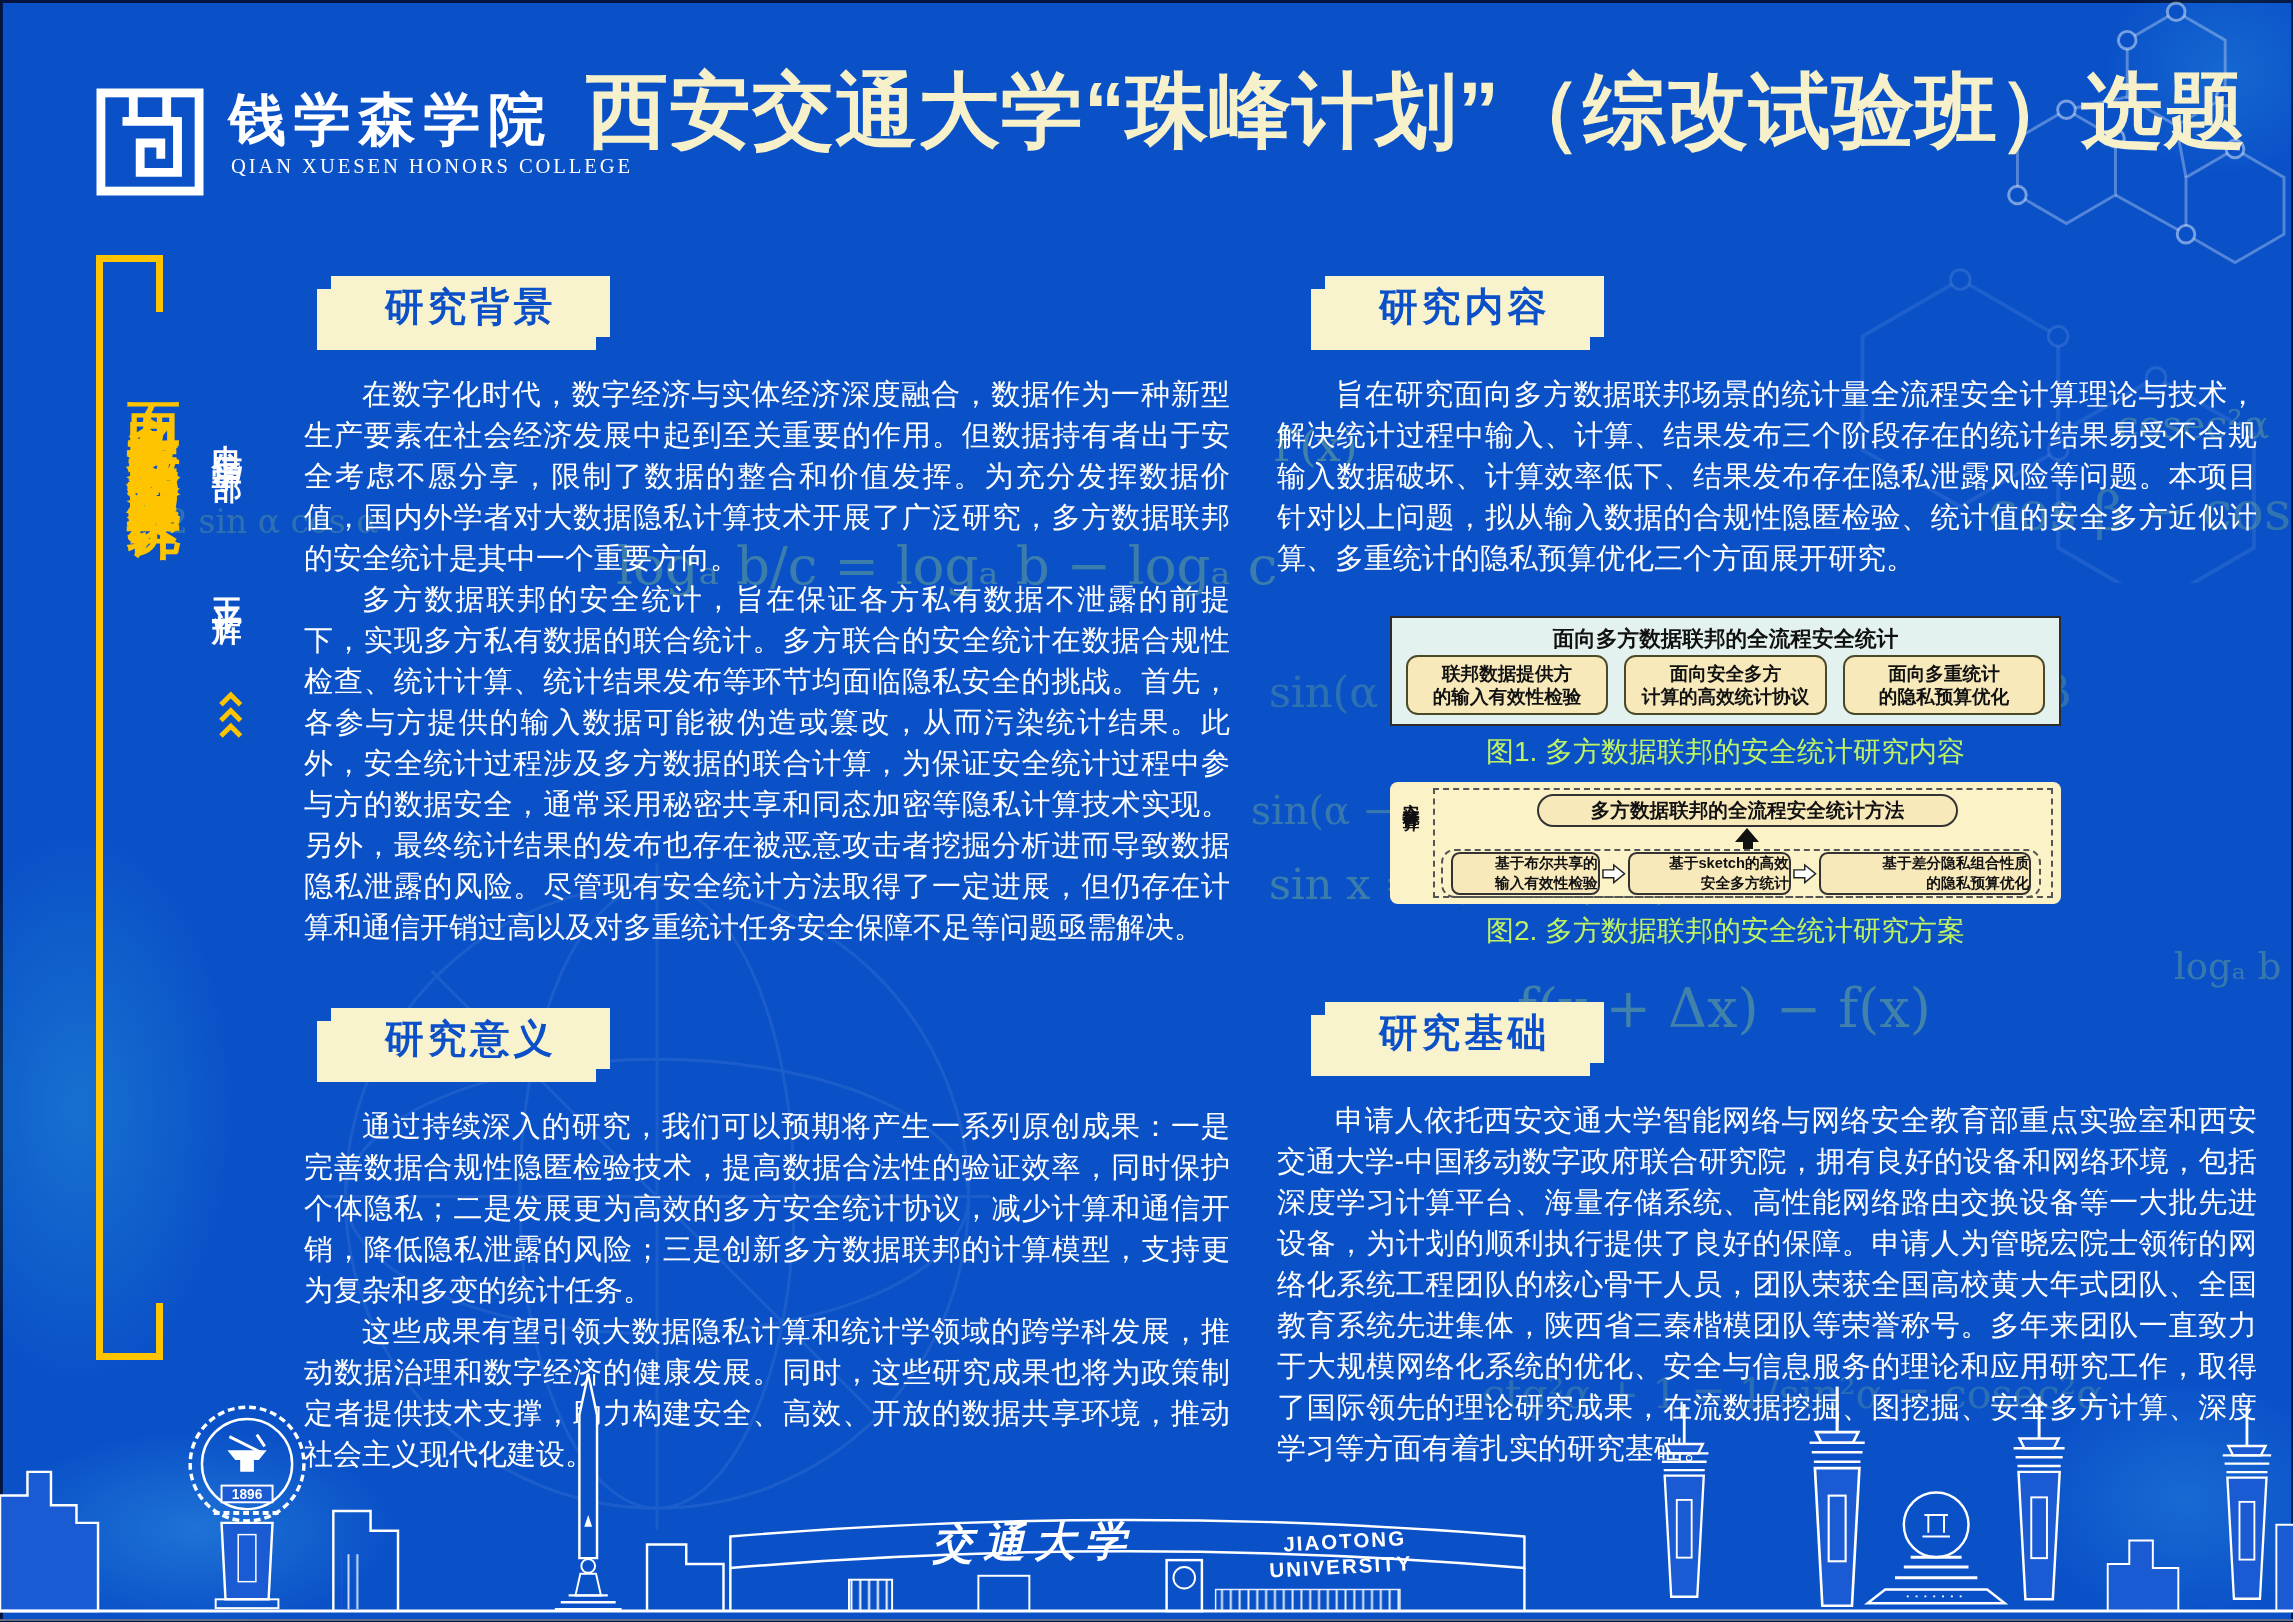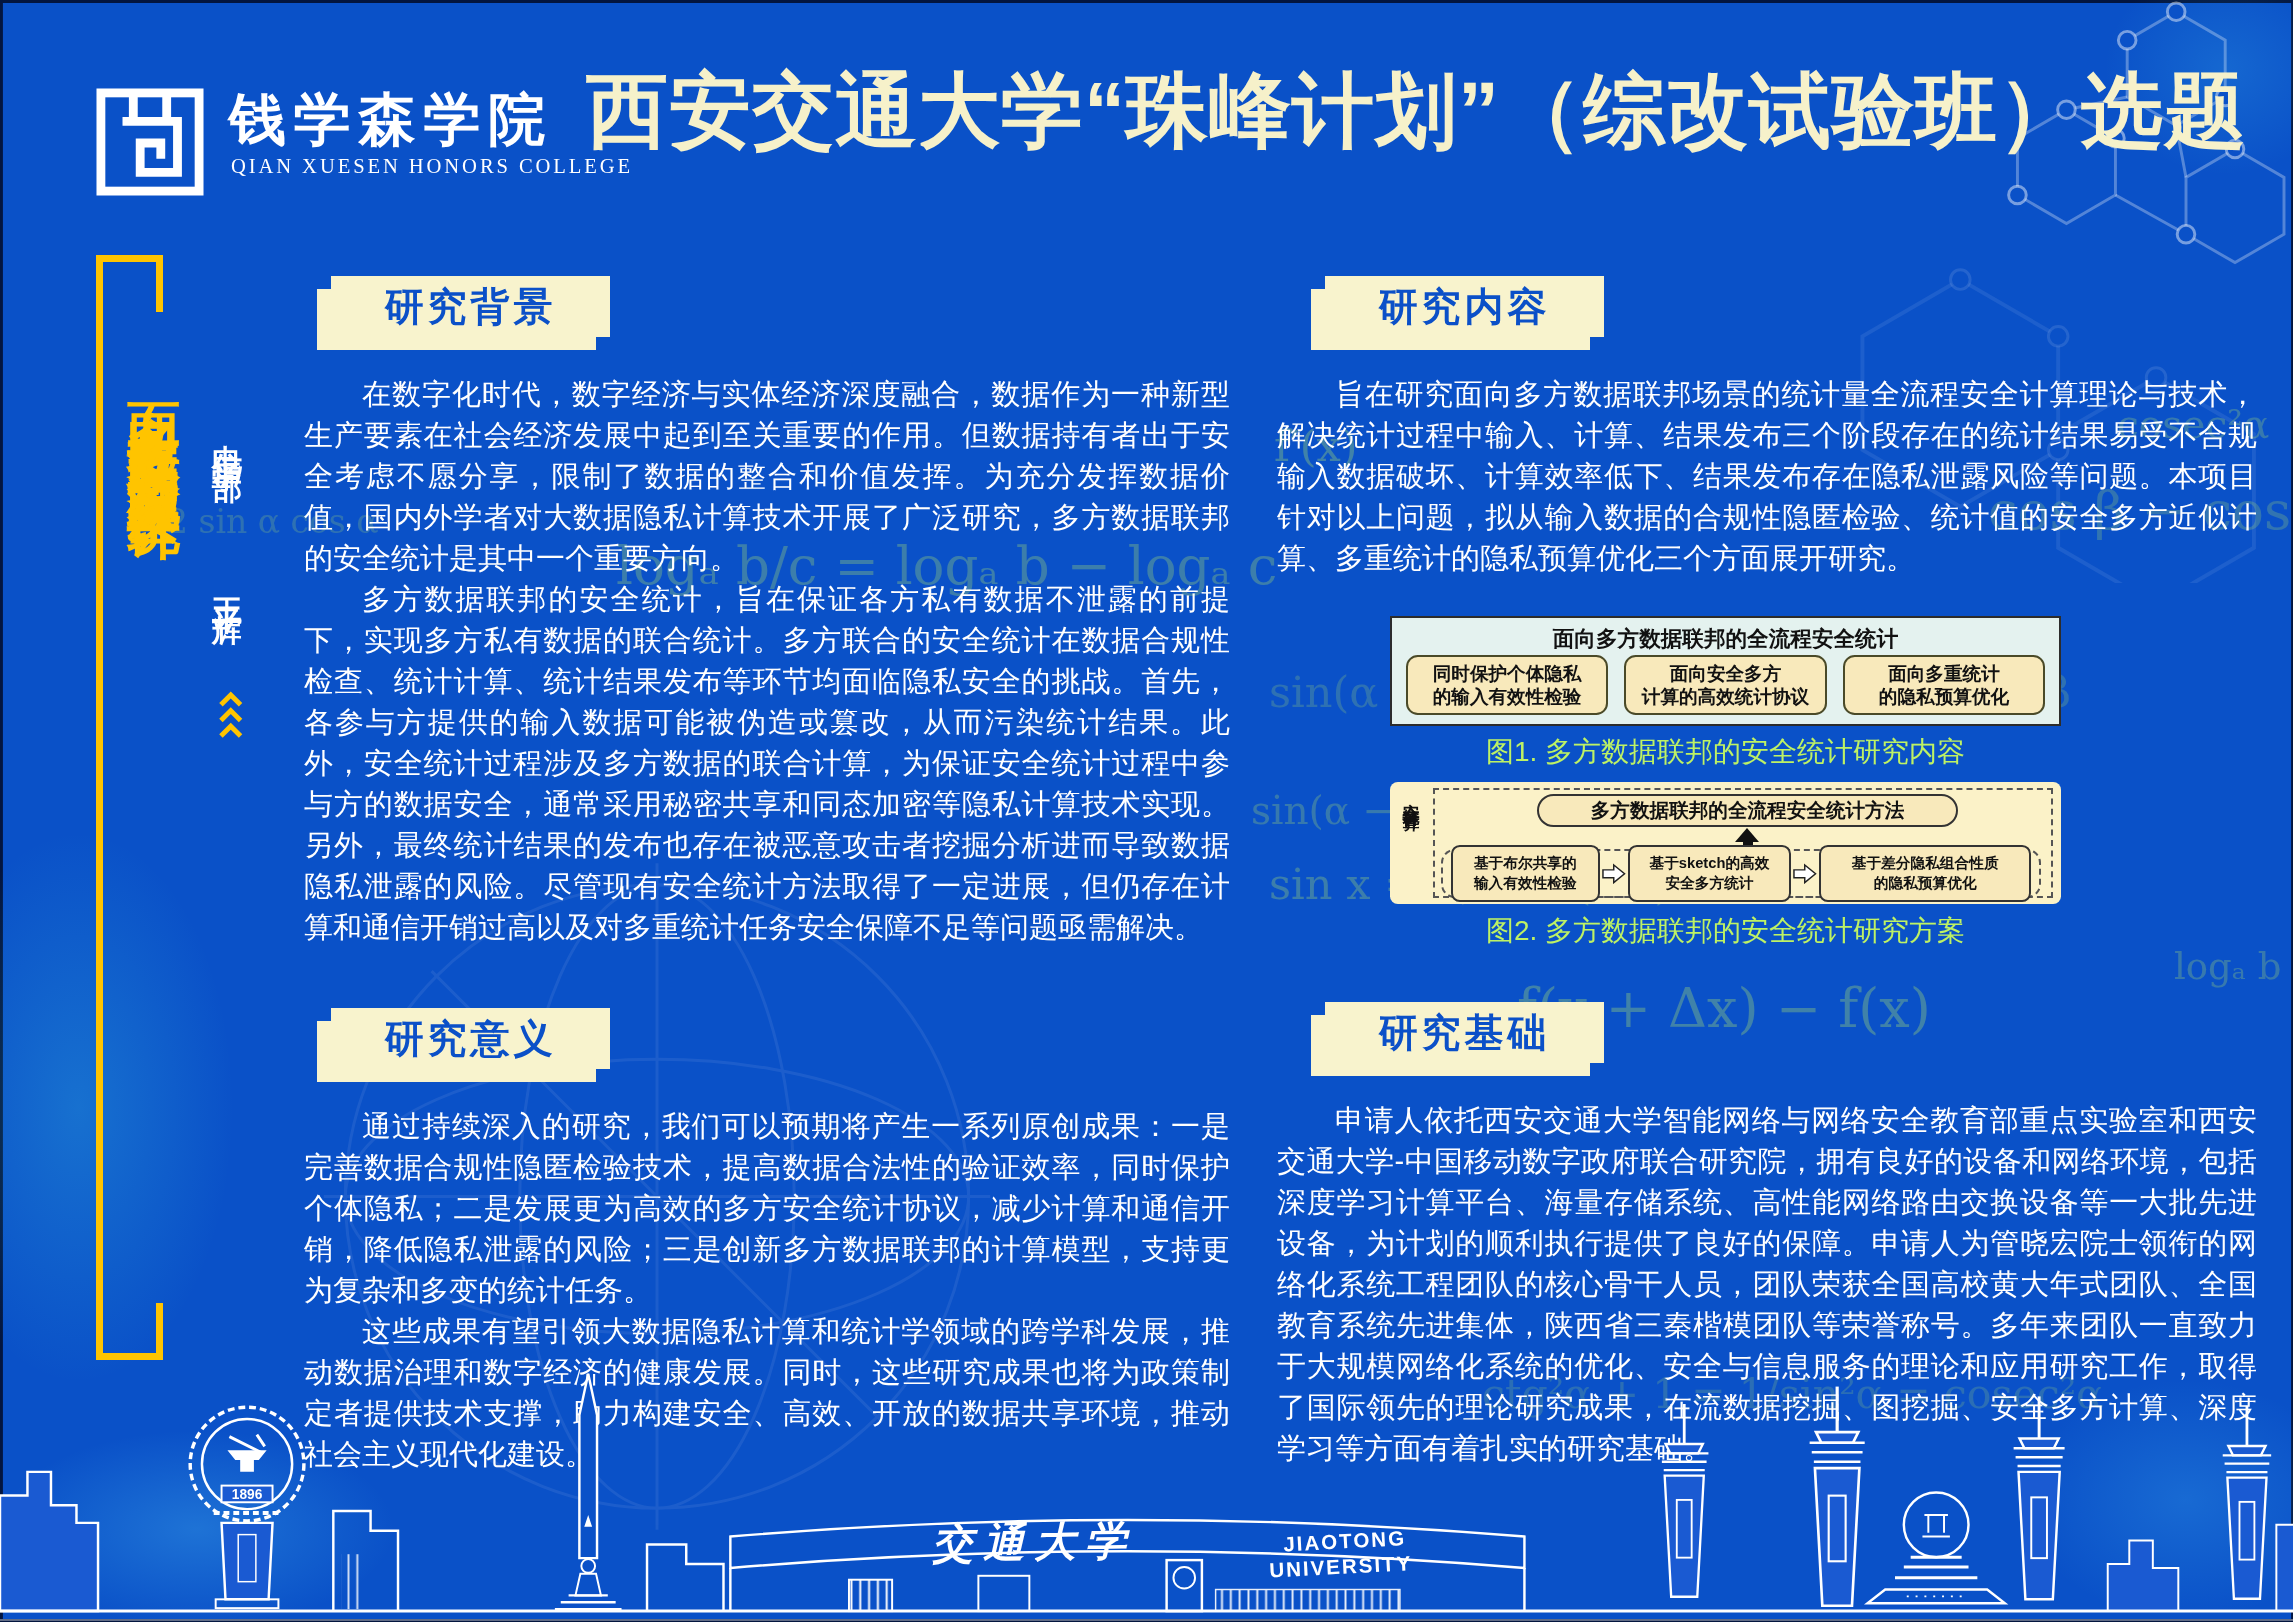--- a/index.html
+++ b/index.html
@@ -124,22 +124,22 @@
     position:absolute;left:345px;top:46px;width:0;height:0;
     border-left:12.7px solid transparent;border-right:12.7px solid transparent;border-bottom:14.7px solid #111;
   }
   .fig2-arrow-stem{position:absolute;left:353px;top:60px;width:9.8px;height:6.9px;background:#111;}
   .fig2-row{
     position:absolute;left:51px;top:67px;width:600px;height:49px;box-sizing:border-box;
     border:2px dashed #555;border-radius:13.7px;
     display:flex;align-items:center;justify-content:space-between;padding:0 7.8px;
   }
   .f2box{
-    height:57px;background:#f8e9bb;border:2px solid #333;border-radius:8.8px;box-sizing:border-box;
-    display:flex;flex-direction:column;align-items:center;justify-content:center;
+    height:43px;background:#f8e9bb;border:2px solid #333;border-radius:8.8px;box-sizing:border-box;
+    display:flex;flex-direction:column;align-items:flex-end;justify-content:center;
     color:#111;font-size:14.7px;font-weight:bold;line-height:1.3;text-align:center;
   }
   .f2b1{width:149px;} .f2b2{width:163px;} .f2b3{width:212px;}
   .r-arrow{flex:none;}
   
   .skyline{position:absolute;left:0;top:1358px;z-index:2;}
   .hexes{position:absolute;right:0;top:0;z-index:1;}
   .hexes2{position:absolute;left:1813px;top:260px;z-index:0;opacity:.5;}
   .globe{position:absolute;left:265px;top:863px;z-index:0;}
 </style>
@@ -268,21 +268,21 @@
     <p>旨在研究面向多方数据联邦场景的统计量全流程安全计算理论与技术，解决统计过程中输入、计算、结果发布三个阶段存在的统计结果易受不合规输入数据破坏、计算效率低下、结果发布存在隐私泄露风险等问题。本项目针对以上问题，拟从输入数据的合规性隐匿检验、统计值的安全多方近似计算、多重统计的隐私预算优化三个方面展开研究。</p>
   </div>
   <div class="tblock fou-text">
     <p>申请人依托西安交通大学智能网络与网络安全教育部重点实验室和西安交通大学-中国移动数字政府联合研究院，拥有良好的设备和网络环境，包括深度学习计算平台、海量存储系统、高性能网络路由交换设备等一大批先进设备，为计划的顺利执行提供了良好的保障。申请人为管晓宏院士领衔的网络化系统工程团队的核心骨干人员，团队荣获全国高校黄大年式团队、全国教育系统先进集体，陕西省三秦楷模团队等荣誉称号。多年来团队一直致力于大规模网络化系统的优化、安全与信息服务的理论和应用研究工作，取得了国际领先的理论研究成果，在流数据挖掘、图挖掘、安全多方计算、深度学习等方面有着扎实的研究基础。</p>
   </div>
 
   <div class="fig1">
     <div class="fig1-title">面向多方数据联邦的全流程安全统计</div>
     <div class="fig1-row">
       <div class="fbox">
-        <span>同时保护个体隐私</span>
+        <span>联邦数据提供方</span>
         <span>的输入有效性检验</span>
       </div>
       <div class="fbox">
         <span>面向安全多方</span>
         <span>计算的高效统计协议</span>
       </div>
       <div class="fbox">
         <span>面向多重统计</span>
         <span>的隐私预算优化</span>
       </div>

